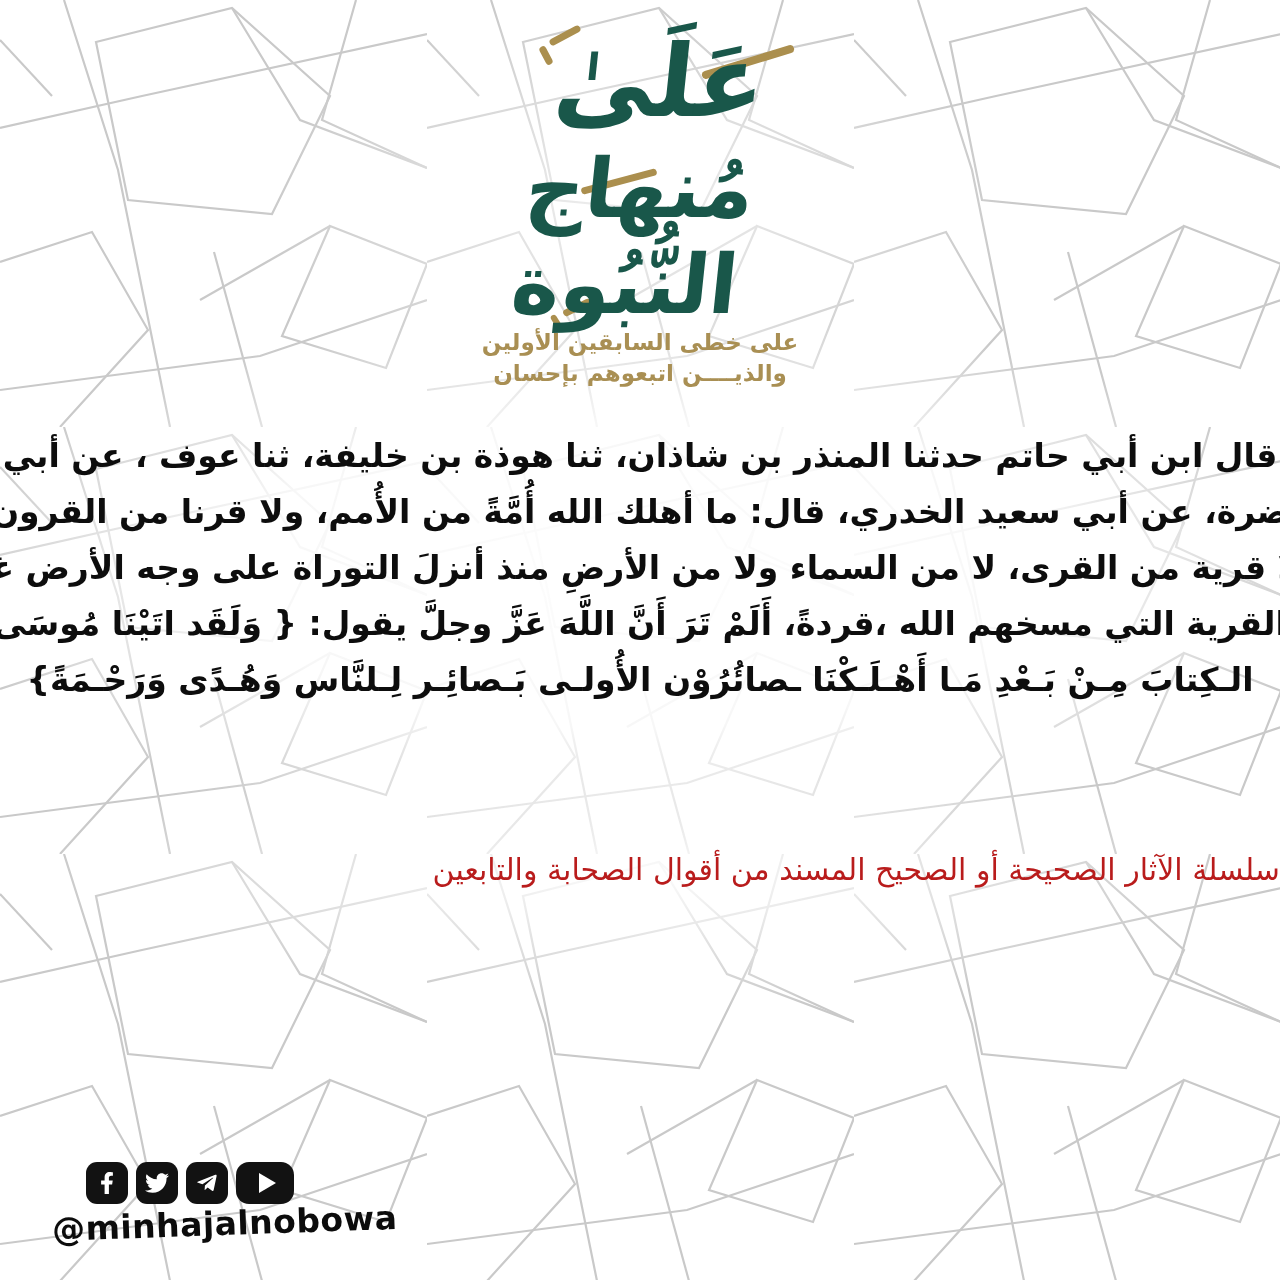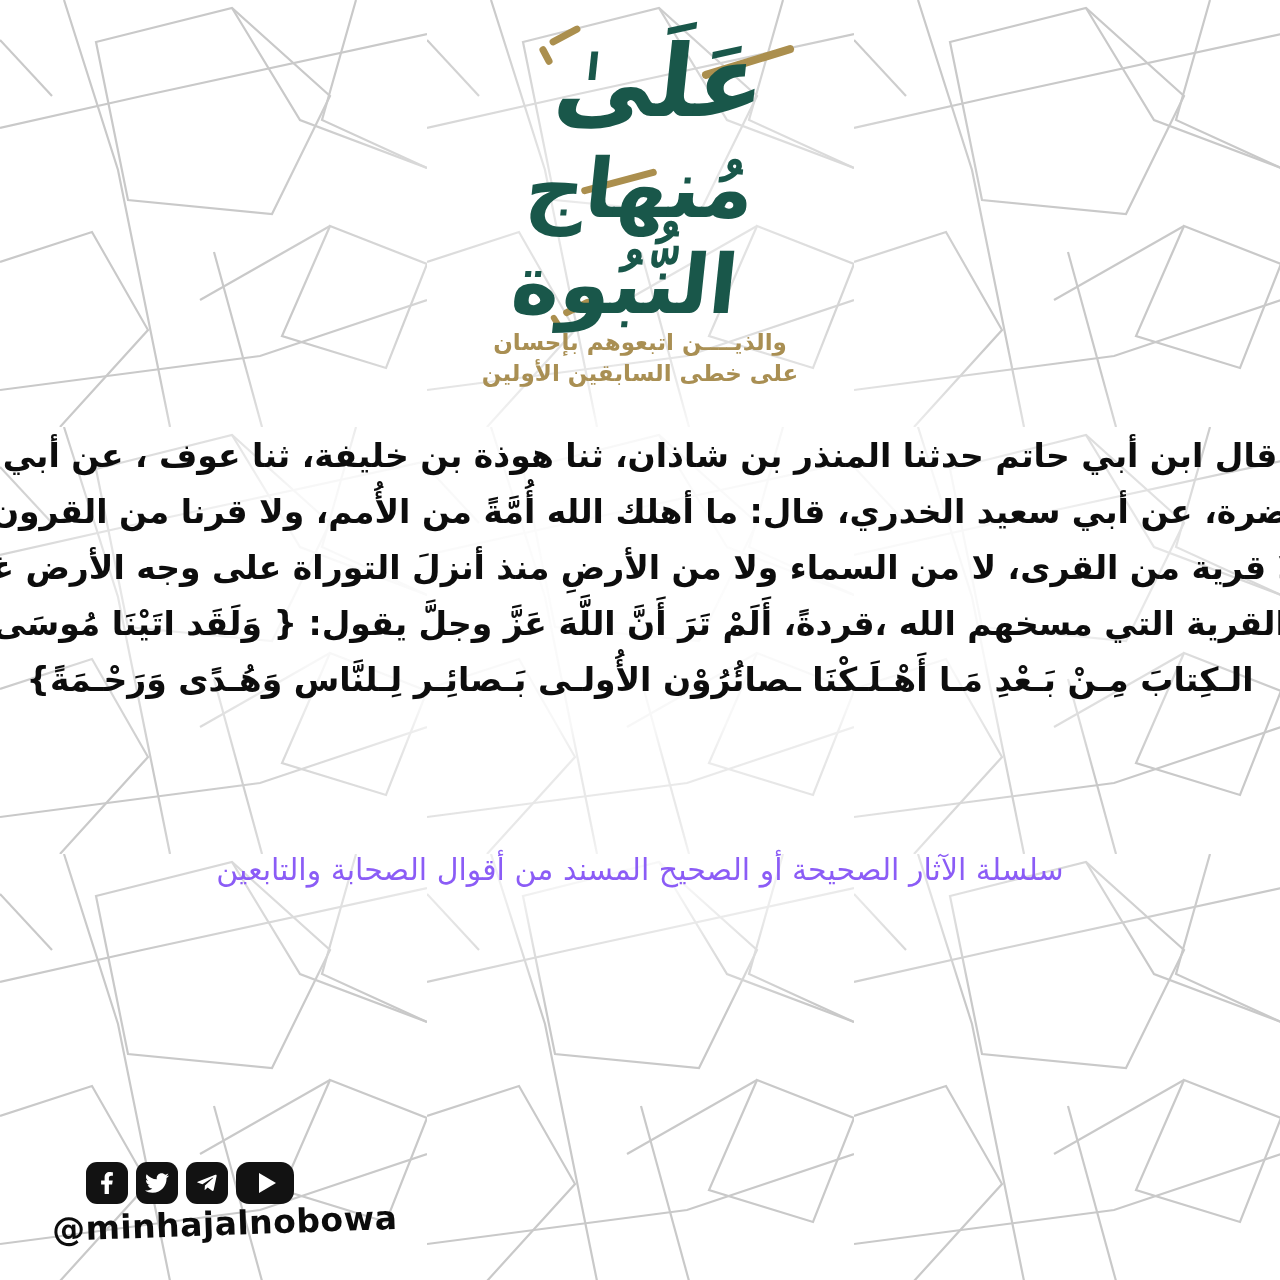--- a/index.html
+++ b/index.html
@@ -45,22 +45,22 @@
   
   .main-text{
     position:absolute;top:428px;left:0;right:0;
     display:flex;flex-direction:column;align-items:center;
     direction:rtl;color:#0d0d0d;font-weight:bold;font-size:33px;line-height:56px;
   }
   .main-line{white-space:nowrap;text-align:center;}
 
   
   .subtitle{
-    position:absolute;top:852px;left:0;right:0;text-align:center;
-    direction:rtl;color:#8b5cf6;font-size:30px;font-weight:500;
+    position:absolute;top:852px;left:0;right:0;text-align:right;
+    direction:rtl;color:#b91c1c;font-size:30px;font-weight:500;
   }
 
   
   .social-row{
     position:absolute;left:86px;top:1162px;display:flex;gap:8px;align-items:center;
   }
   .s-icon{
     width:42px;height:42px;background:#121212;border-radius:11px;
     display:flex;align-items:center;justify-content:center;
   }
@@ -109,22 +109,22 @@
     <span class="gold-accent ga3"></span>
     <span class="gold-accent ga4"></span>
     <span class="gold-accent ga5"></span>
     <span class="gold-accent ga6"></span>
     <div class="logo-word logo-w1">عَلَىٰ</div>
     <div class="logo-word logo-w2">مُنهاج</div>
     <div class="logo-word logo-w3">النُّبُوة</div>
   </div>
 
   <div class="tagline">
+    <div>على خطى السابقين الأولين</div>
     <div>والذيــــن اتبعوهم بإحسان</div>
-    <div>على خطى السابقين الأولين</div>
   </div>
 
   <div class="main-text">
     <div class="main-line">قال ابن أبي حاتم حدثنا المنذر بن شاذان، ثنا هوذة بن خليفة، ثنا عوف ، عن أبي</div>
     <div class="main-line">نضرة، عن أبي سعيد الخدري، قال: ما أهلك الله أُمَّةً من الأُمم، ولا قرنا من القرون،</div>
     <div class="main-line">ولا قرية من القرى، لا من السماء ولا من الأرضِ منذ أنزلَ التوراة على وجه الأرض غير</div>
     <div class="main-line">القرية التي مسخهم الله ،قردةً، أَلَمْ تَرَ أَنَّ اللَّهَ عَزَّ وجلَّ يقول: { وَلَقَد اتَيْنَا مُوسَى</div>
     <div class="main-line">الـكِتابَ مِـنْ بَـعْدِ مَـا أَهْـلَـكْنَا ـصائُرُوْن الأُولـى بَـصائِـر لِـلنَّاس وَهُـدًى وَرَحْـمَةً}</div>
   </div>
 

